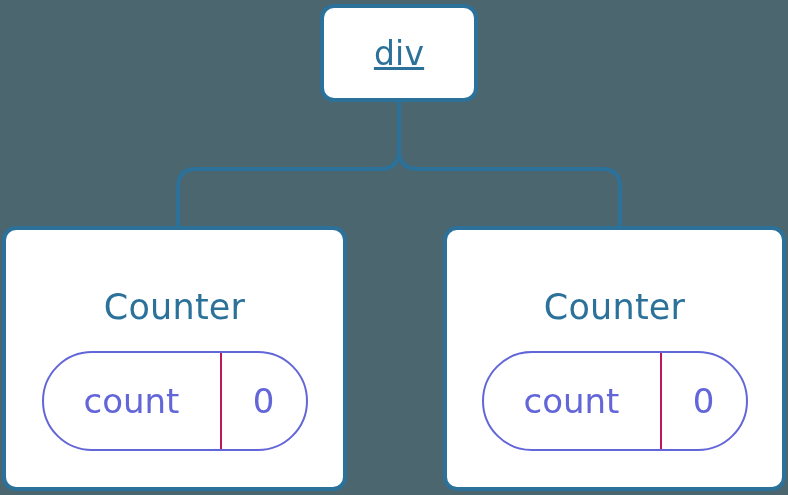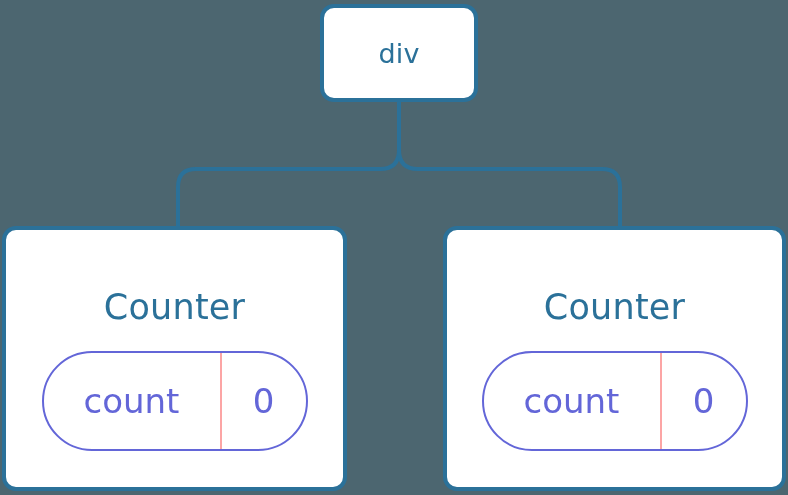--- a/index.html
+++ b/index.html
@@ -48,22 +48,23 @@
 
   
   #node-div {
     left: 320px;
     top: 4px;
     width: 158px;
     height: 98px;
     justify-content: center;
   }
   #node-div .node-label {
-    font-size: 27px;
+    font-size: 33px;
     line-height: 33px;
+    text-decoration: underline;
   }
 
   
   .component-node {
     top: 226px;
     height: 265px;
     justify-content: flex-start;
   }
   #node-counter-left {
     left: 2px;
@@ -97,21 +98,21 @@
     display: flex;
     align-items: center;
     justify-content: center;
     color: #6366d8;
     font-size: 34px;
     line-height: 34px;
     white-space: nowrap;
   }
   .capsule-key {
     flex: 0 0 176px;
-    border-right: 2px solid #fca5a5;
+    border-right: 2px solid #be185d;
   }
   .capsule-value {
     flex: 1 1 auto;
   }
 </style>
 </head>
 <body>
 
 <div id="canvas">
 

